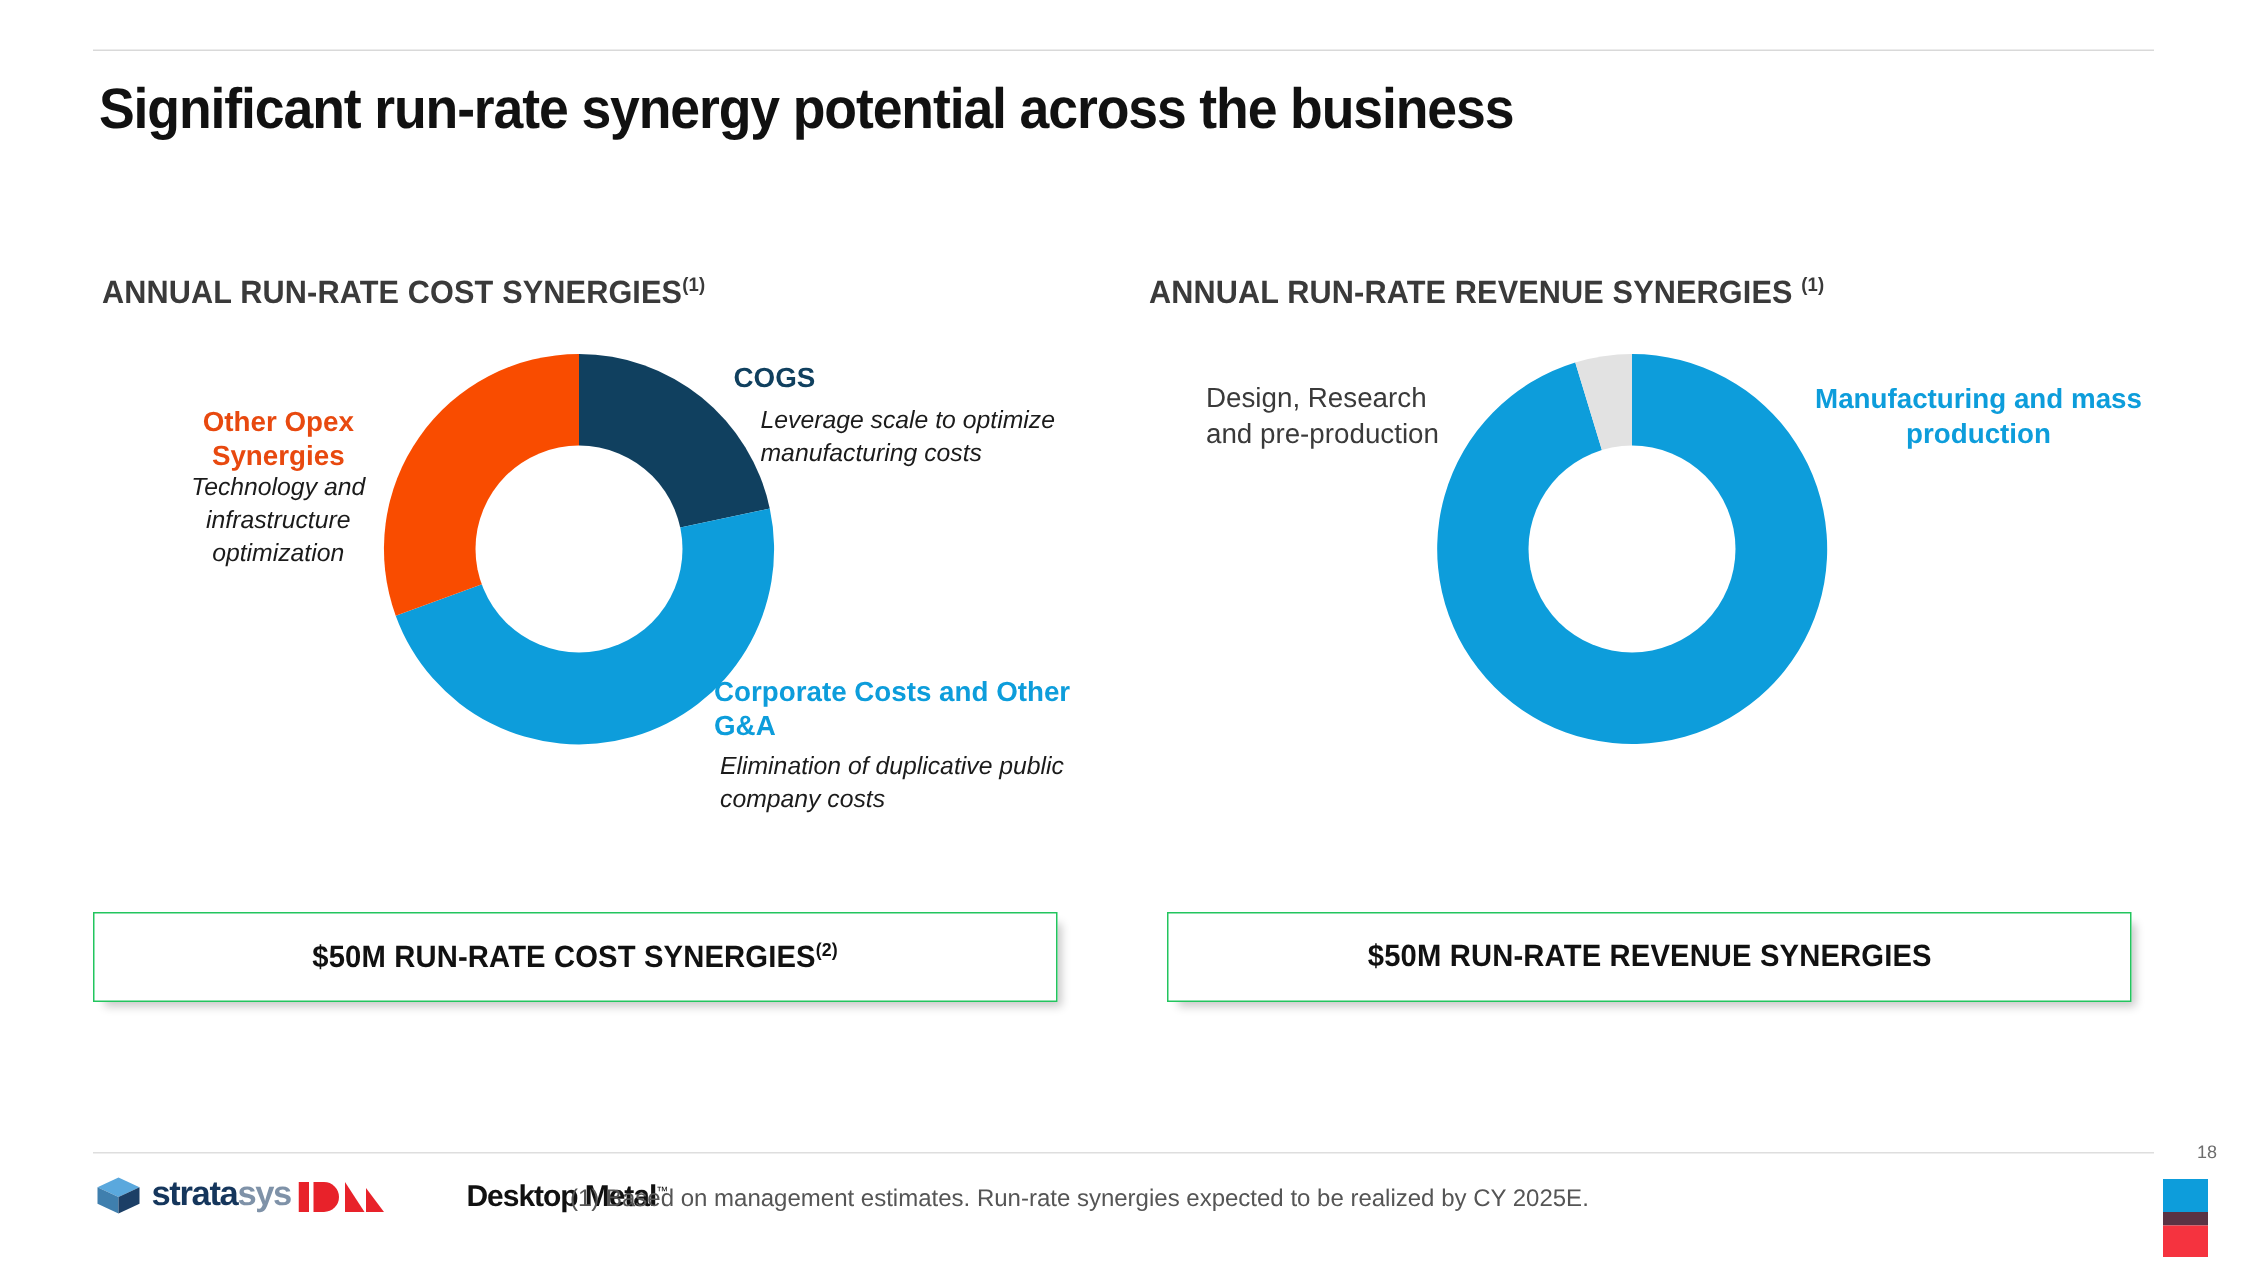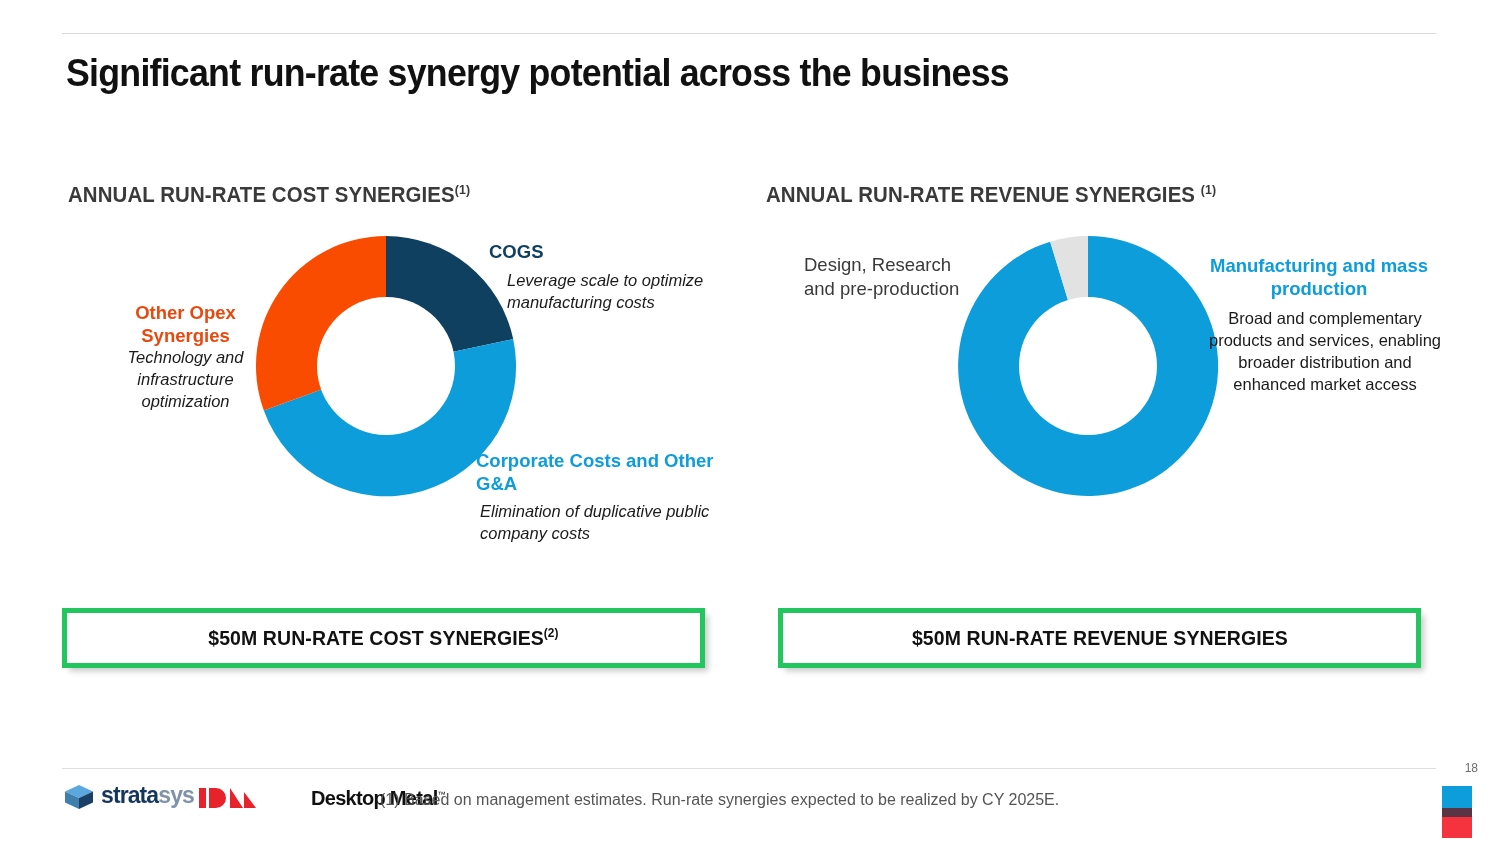--- a/index.html
+++ b/index.html
@@ -88,21 +88,21 @@
     color: #1b1b1b;
   }
   .callout-desc.italic { font-style: italic; }
 
   
   #co-otheropex {
     left: 36px; top: 45px;
     width: 175px;
     text-align: center;
   }
-  #co-otheropex .callout-title { color: #e8490f; margin-top: 32px; }
+  #co-otheropex .callout-title { color: #e8490f; }
   #co-otheropex .callout-desc { margin-top: 0; }
 
   #co-cogs {
     left: 427px; top: 16px;
     width: 230px;
   }
   #co-cogs .callout-title { color: #10405f; }
   #co-cogs .callout-desc { margin-top: 6px; padding-left: 18px; }
 
   #co-corporate {
@@ -130,21 +130,21 @@
   }
   #co-manufacturing .callout-title { color: #0d9ddb; }
   #co-manufacturing .callout-desc { margin-top: 8px; padding-left: 12px; }
 
   
   .summary-box {
     position: absolute;
     top: 608px;
     height: 60px;
     background: #ffffff;
-    border: 5px solid #22c55e;
+    border: 1px solid #22c55e;
     box-shadow: 5px 5px 6px -2px rgba(0,0,0,0.22);
     display: flex;
     align-items: center;
     justify-content: center;
   }
   #box-cost    { left: 62px;  width: 643px; }
   #box-revenue { left: 778px; width: 643px; }
 
   .summary-text {
     font-size: 20.5px;
@@ -289,21 +289,20 @@
         <circle cx="136" cy="136" r="69" fill="#ffffff"></circle>
       </svg>
     </div>
 
     <div class="callout" id="co-design">
       <div class="callout-plain">Design, Research and pre-production</div>
     </div>
 
     <div class="callout" id="co-manufacturing">
       <div class="callout-title">Manufacturing and mass production</div>
-      <div class="callout-desc">Broad and complementary products and services, enabling broader distribution and enhanced market access</div>
     </div>
 
   </div>
 
   <div class="summary-box" id="box-cost">
     <div class="summary-text">
       <span>$50M RUN-RATE COST SYNERGIES</span><sup>(2)</sup>
     </div>
   </div>
 

